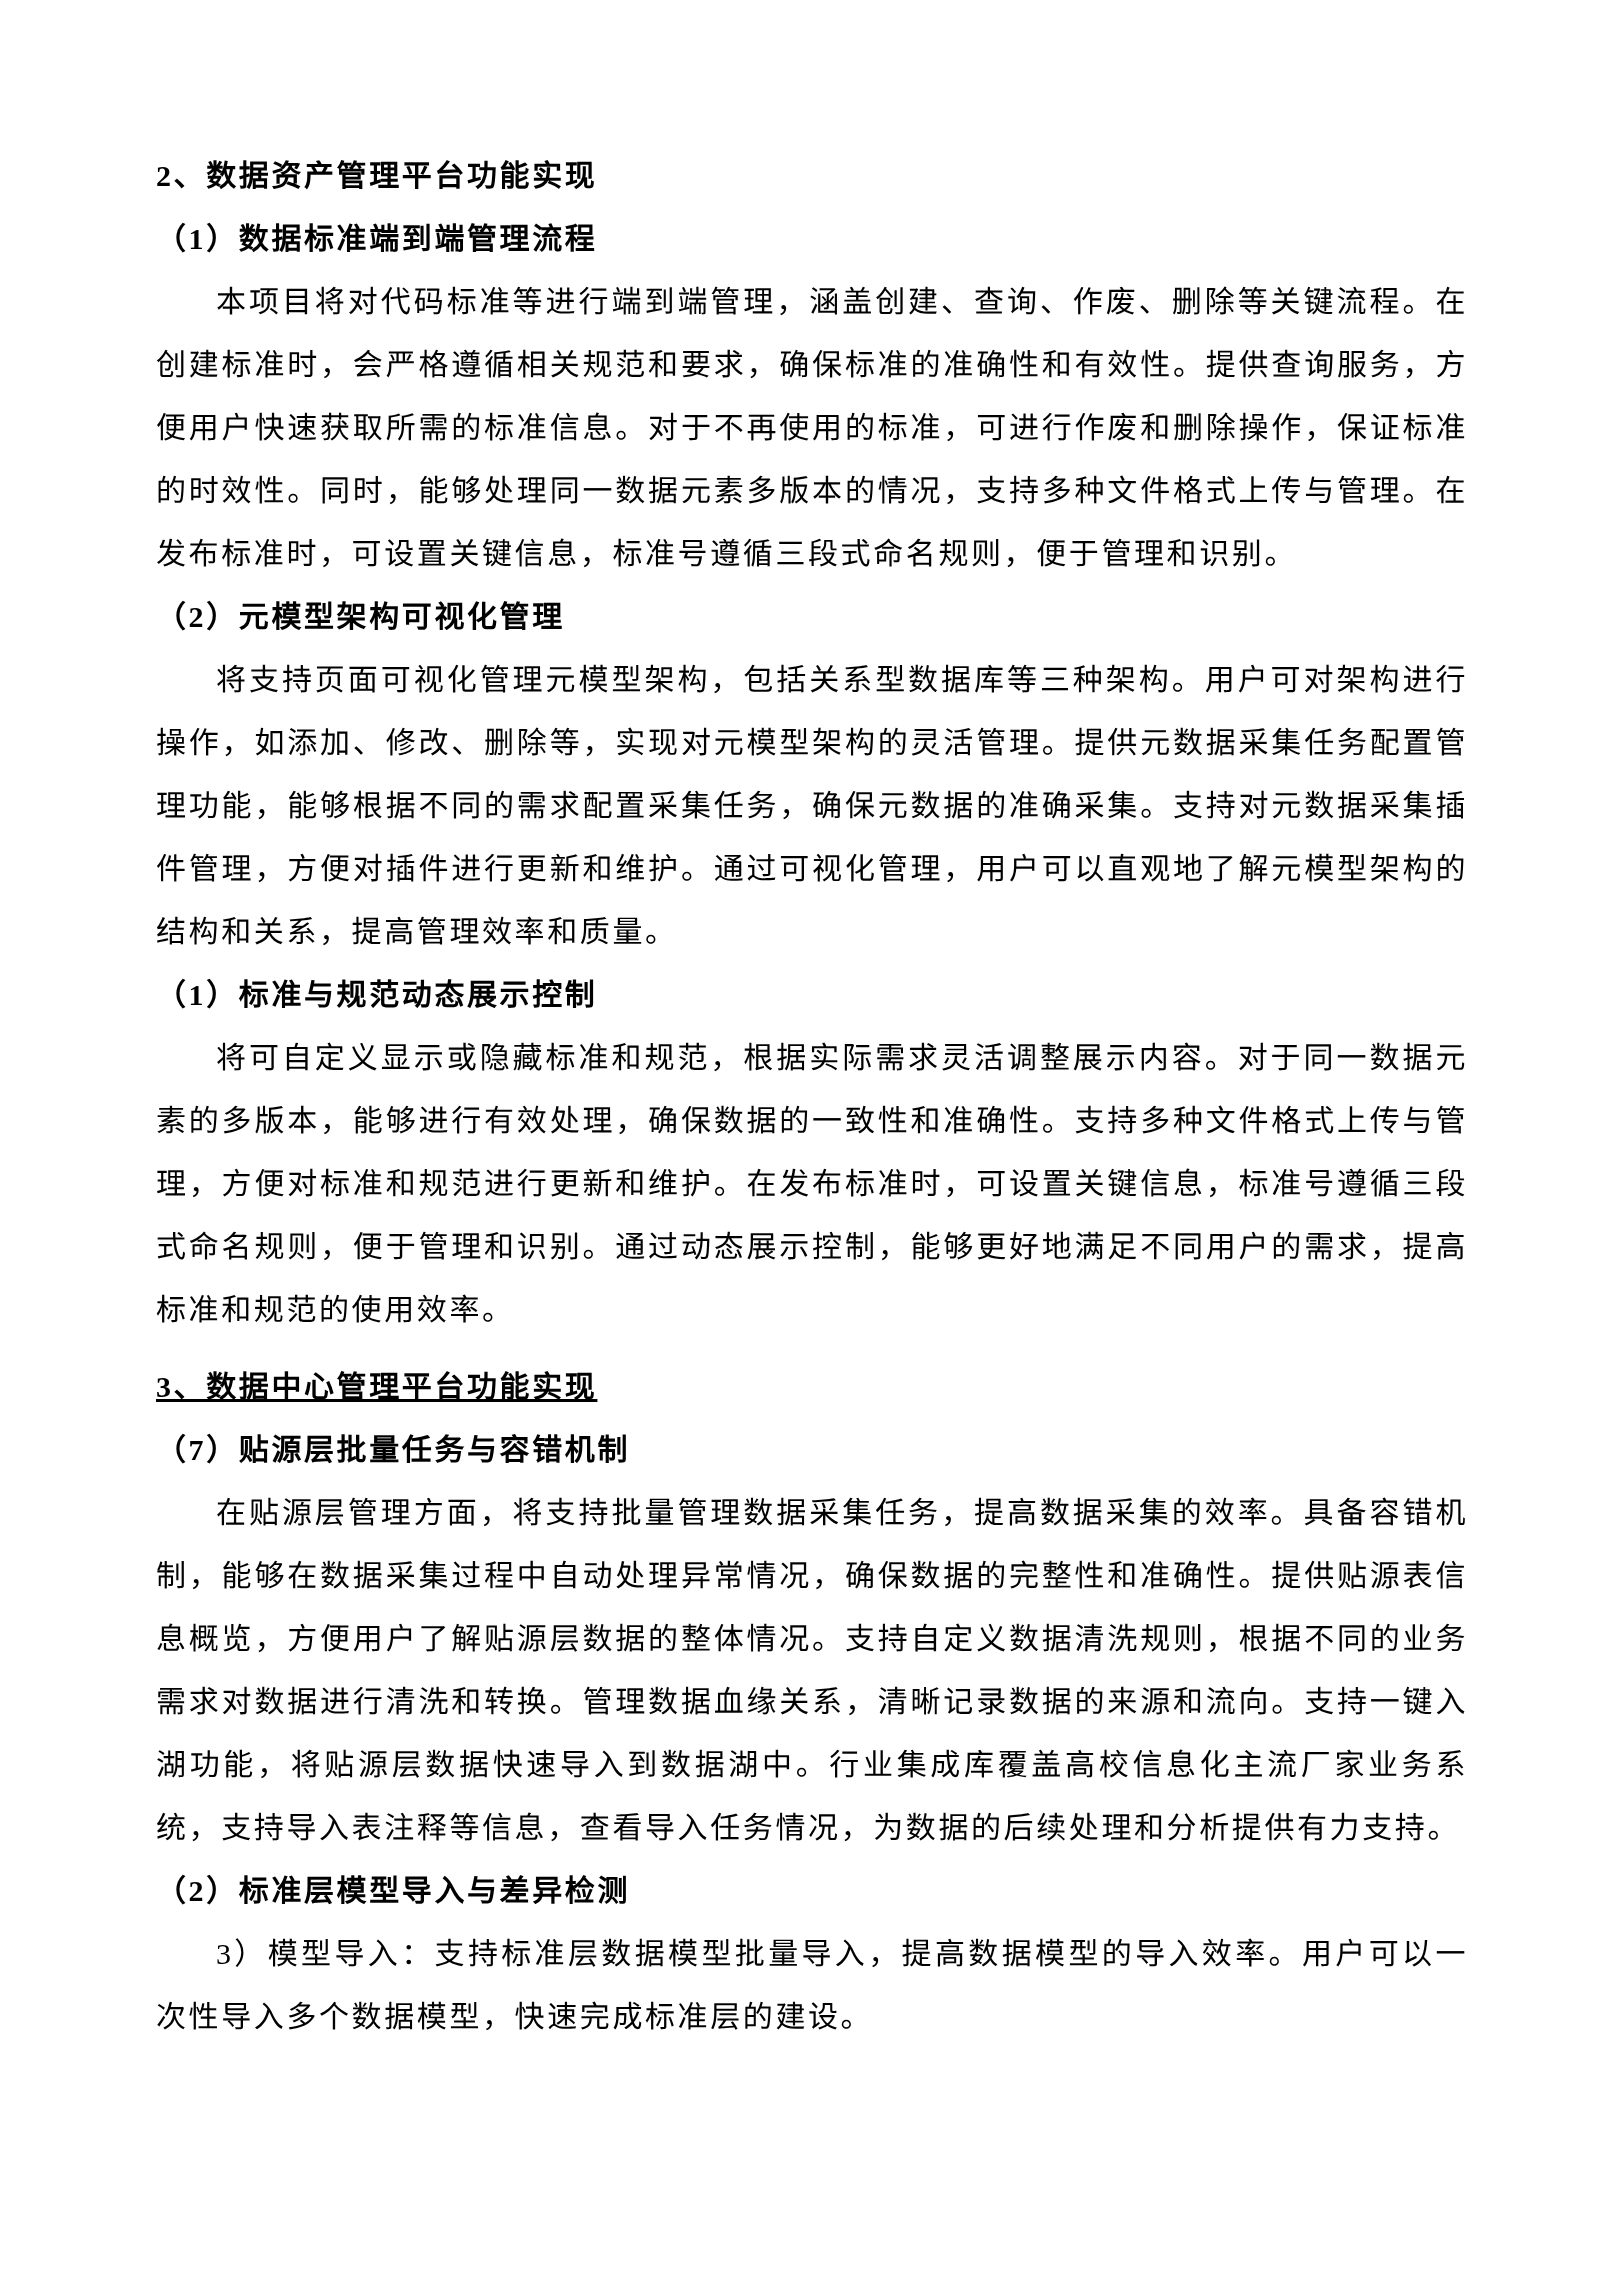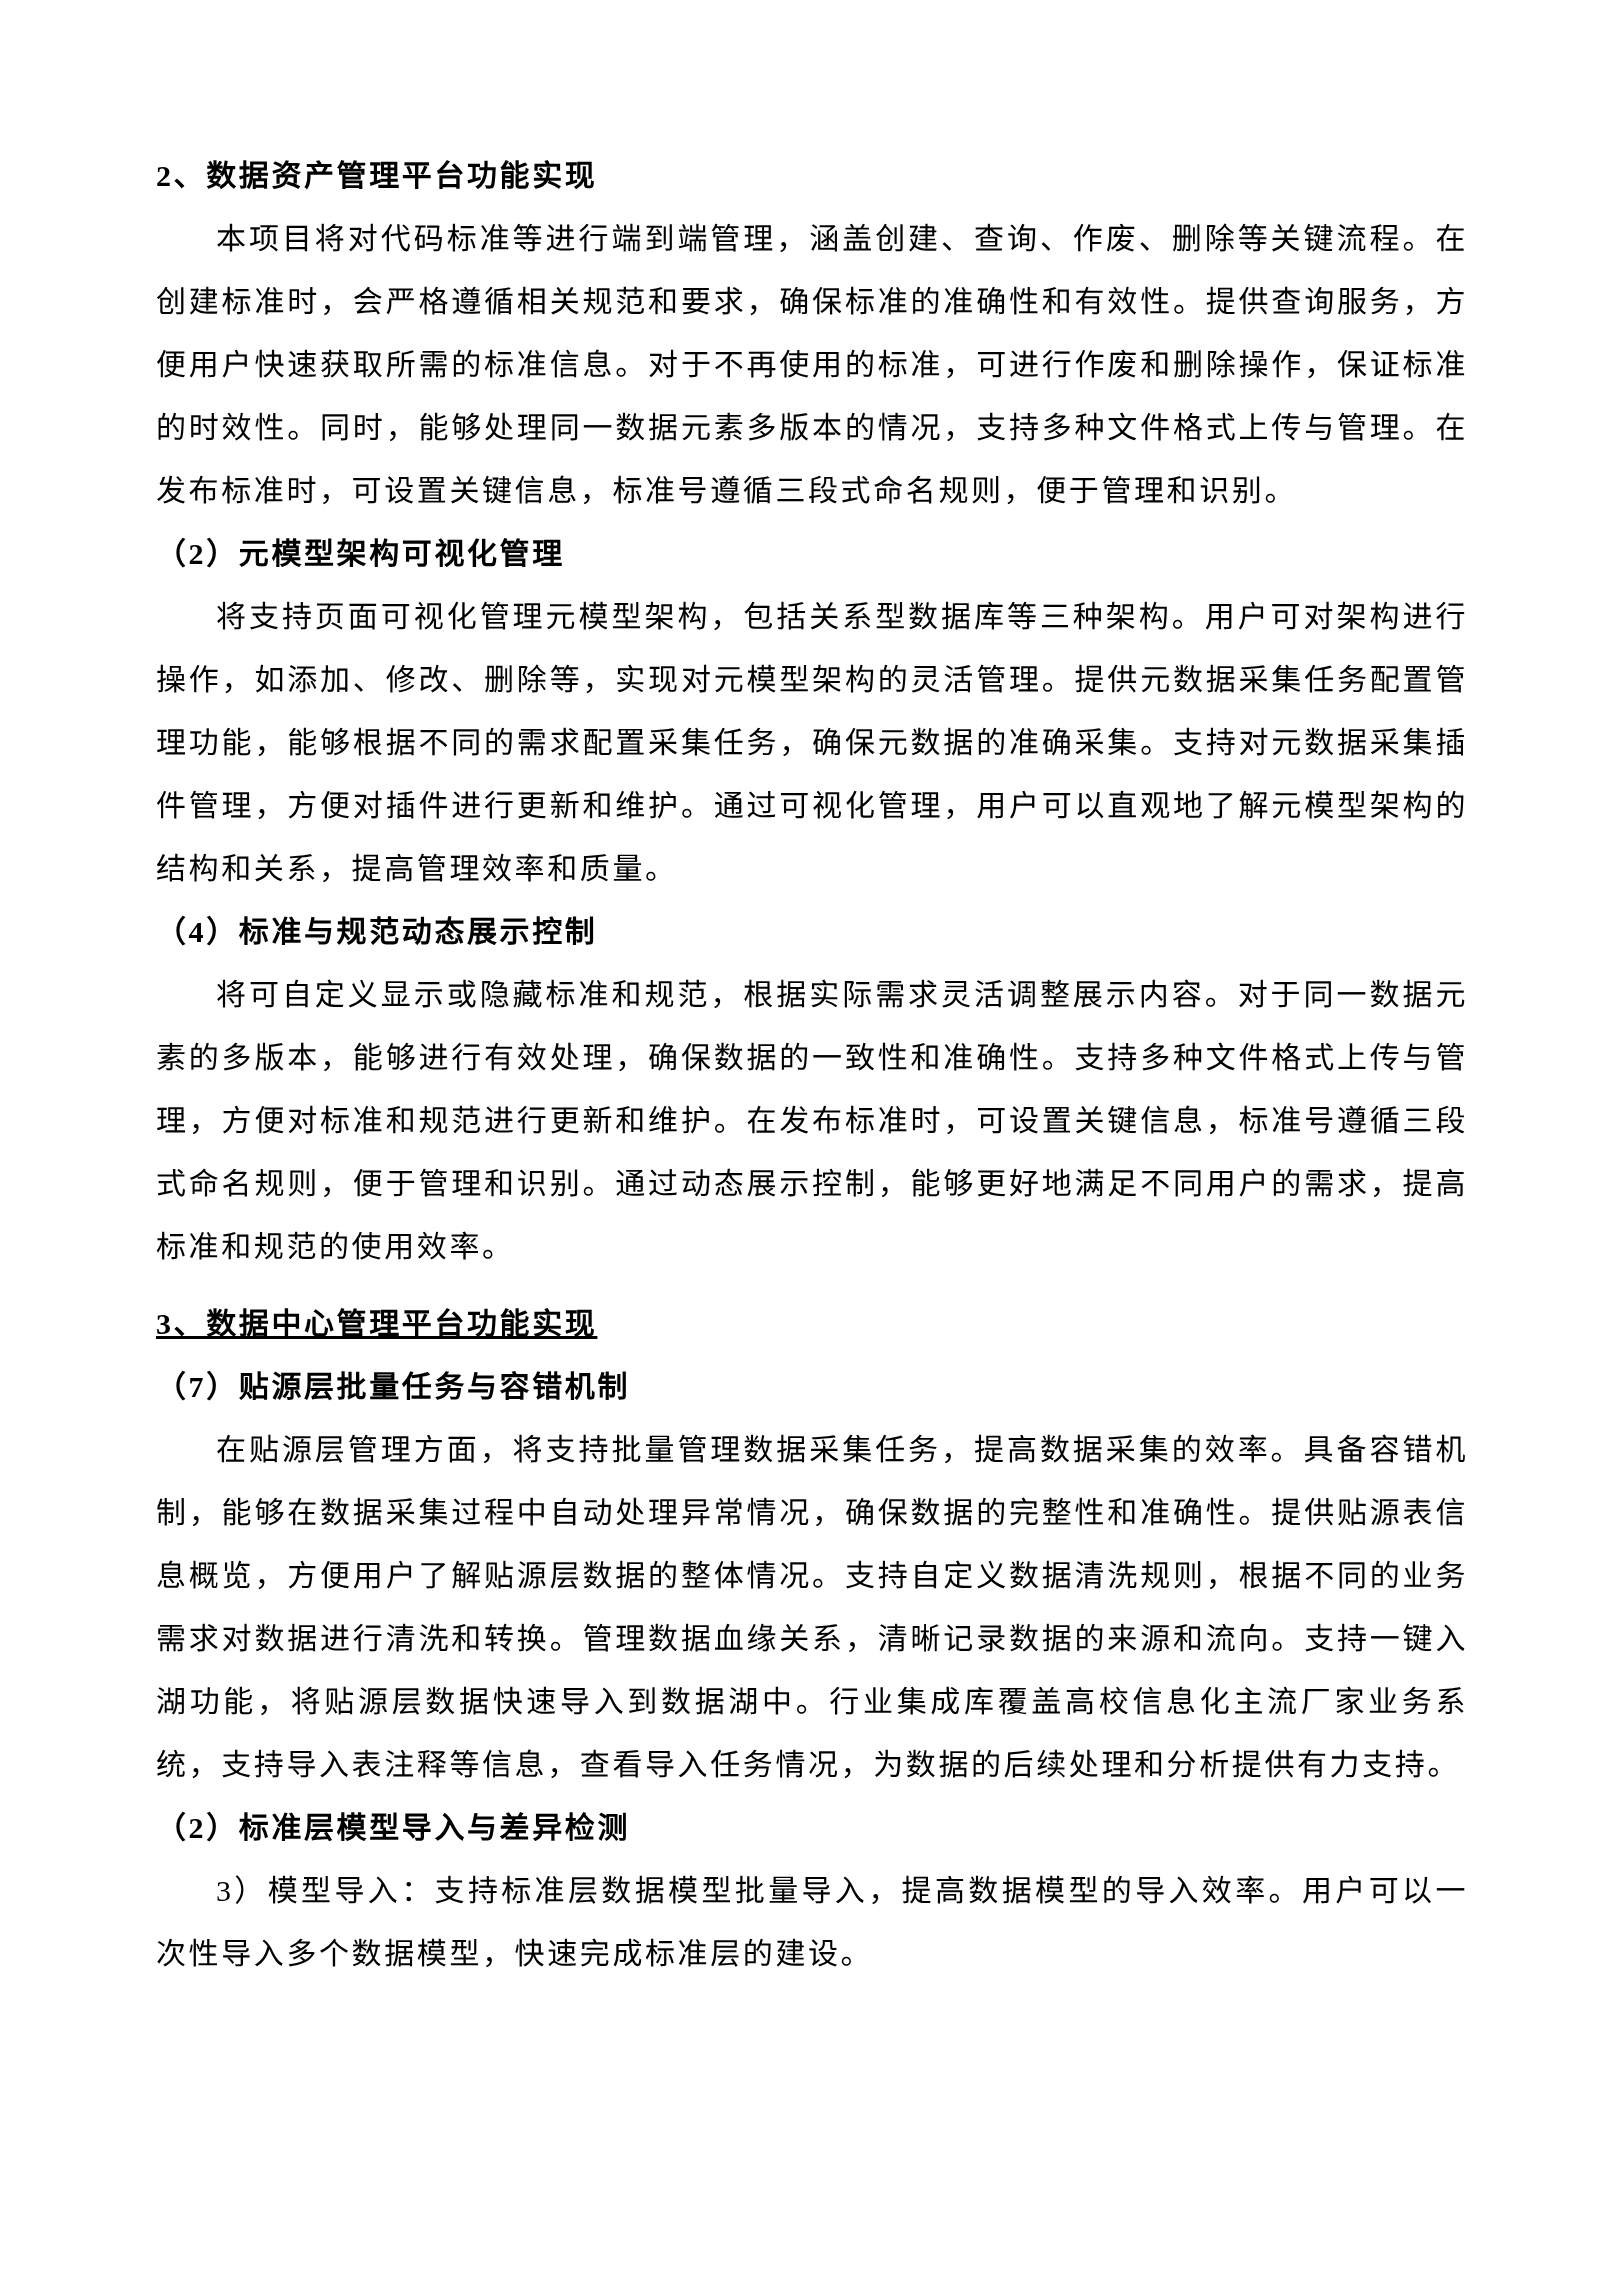--- a/index.html
+++ b/index.html
@@ -43,24 +43,25 @@
     text-justify: inter-ideograph;
     text-indent: 2em;
   }
 </style>
 </head>
 <body>
 
 <div class="page">
   <div class="content">
     <div class="h2">2、数据资产管理平台功能实现</div>
+    <div class="h3">（1）数据标准端到端管理流程</div>
     <div class="para">本项目将对代码标准等进行端到端管理，涵盖创建、查询、作废、删除等关键流程。在创建标准时，会严格遵循相关规范和要求，确保标准的准确性和有效性。提供查询服务，方便用户快速获取所需的标准信息。对于不再使用的标准，可进行作废和删除操作，保证标准的时效性。同时，能够处理同一数据元素多版本的情况，支持多种文件格式上传与管理。在发布标准时，可设置关键信息，标准号遵循三段式命名规则，便于管理和识别。</div>
     <div class="h3">（2）元模型架构可视化管理</div>
     <div class="para">将支持页面可视化管理元模型架构，包括关系型数据库等三种架构。用户可对架构进行操作，如添加、修改、删除等，实现对元模型架构的灵活管理。提供元数据采集任务配置管理功能，能够根据不同的需求配置采集任务，确保元数据的准确采集。支持对元数据采集插件管理，方便对插件进行更新和维护。通过可视化管理，用户可以直观地了解元模型架构的结构和关系，提高管理效率和质量。</div>
-    <div class="h3">（4）标准与规范动态展示控制</div>
+    <div class="h3">（1）标准与规范动态展示控制</div>
     <div class="para">将可自定义显示或隐藏标准和规范，根据实际需求灵活调整展示内容。对于同一数据元素的多版本，能够进行有效处理，确保数据的一致性和准确性。支持多种文件格式上传与管理，方便对标准和规范进行更新和维护。在发布标准时，可设置关键信息，标准号遵循三段式命名规则，便于管理和识别。通过动态展示控制，能够更好地满足不同用户的需求，提高标准和规范的使用效率。</div>
     <div class="h2 h2-spaced">3、数据中心管理平台功能实现</div>
     <div class="h3">（7）贴源层批量任务与容错机制</div>
     <div class="para">在贴源层管理方面，将支持批量管理数据采集任务，提高数据采集的效率。具备容错机制，能够在数据采集过程中自动处理异常情况，确保数据的完整性和准确性。提供贴源表信息概览，方便用户了解贴源层数据的整体情况。支持自定义数据清洗规则，根据不同的业务需求对数据进行清洗和转换。管理数据血缘关系，清晰记录数据的来源和流向。支持一键入湖功能，将贴源层数据快速导入到数据湖中。行业集成库覆盖高校信息化主流厂家业务系统，支持导入表注释等信息，查看导入任务情况，为数据的后续处理和分析提供有力支持。</div>
     <div class="h3">（2）标准层模型导入与差异检测</div>
     <div class="para">3）模型导入：支持标准层数据模型批量导入，提高数据模型的导入效率。用户可以一次性导入多个数据模型，快速完成标准层的建设。</div>
   </div>
 </div>
 
 

